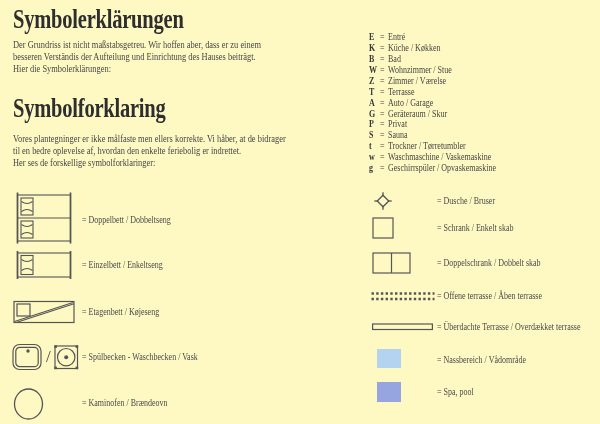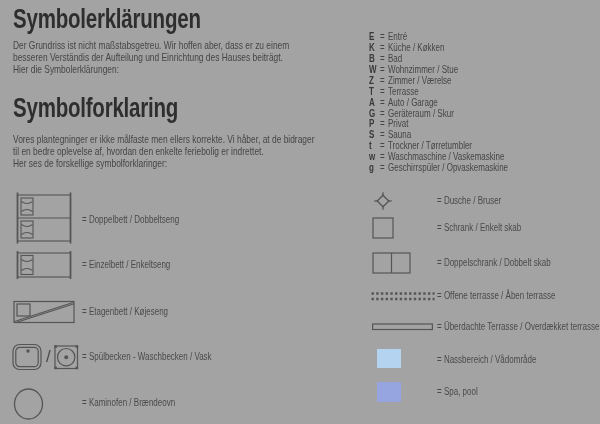--- a/index.html
+++ b/index.html
@@ -1,17 +1,17 @@
 <!DOCTYPE html>
 <html><head>
 <meta charset="utf-8">
 <style>
   html,body{margin:0;padding:0;background:#ffffff;}
-  #page{position:relative;width:600px;height:424px;background:#a3a3a3;overflow:hidden;
-        font-family:Liberation Sans, sans-serif;color:#3f3f3f;}
+  #page{position:relative;width:600px;height:424px;background:#fef9c3;overflow:hidden;
+        font-family:Liberation Serif, serif;color:#3f3f3f;}
   .abs{position:absolute;}
   
   .cond{transform:scaleX(0.8);transform-origin:0 50%;display:inline-block;white-space:nowrap;}
   .cond-block{transform:scaleX(0.8);transform-origin:0 0;}
   h1.t{margin:0;font-size:27px;font-weight:700;line-height:1.1;color:#2e2e2e;
        transform:scaleX(0.76);transform-origin:0 0;white-space:nowrap;letter-spacing:-0.3px;}
   p.body{margin:0;font-size:10.5px;line-height:12.2px;white-space:pre-line;color:#454545;width:430px;}
   .sym-label{position:absolute;font-size:10px;line-height:12px;color:#4a4a4a;}
   
   #letter-legend{position:absolute;left:369px;top:31px;font-size:10px;color:#454545;}

